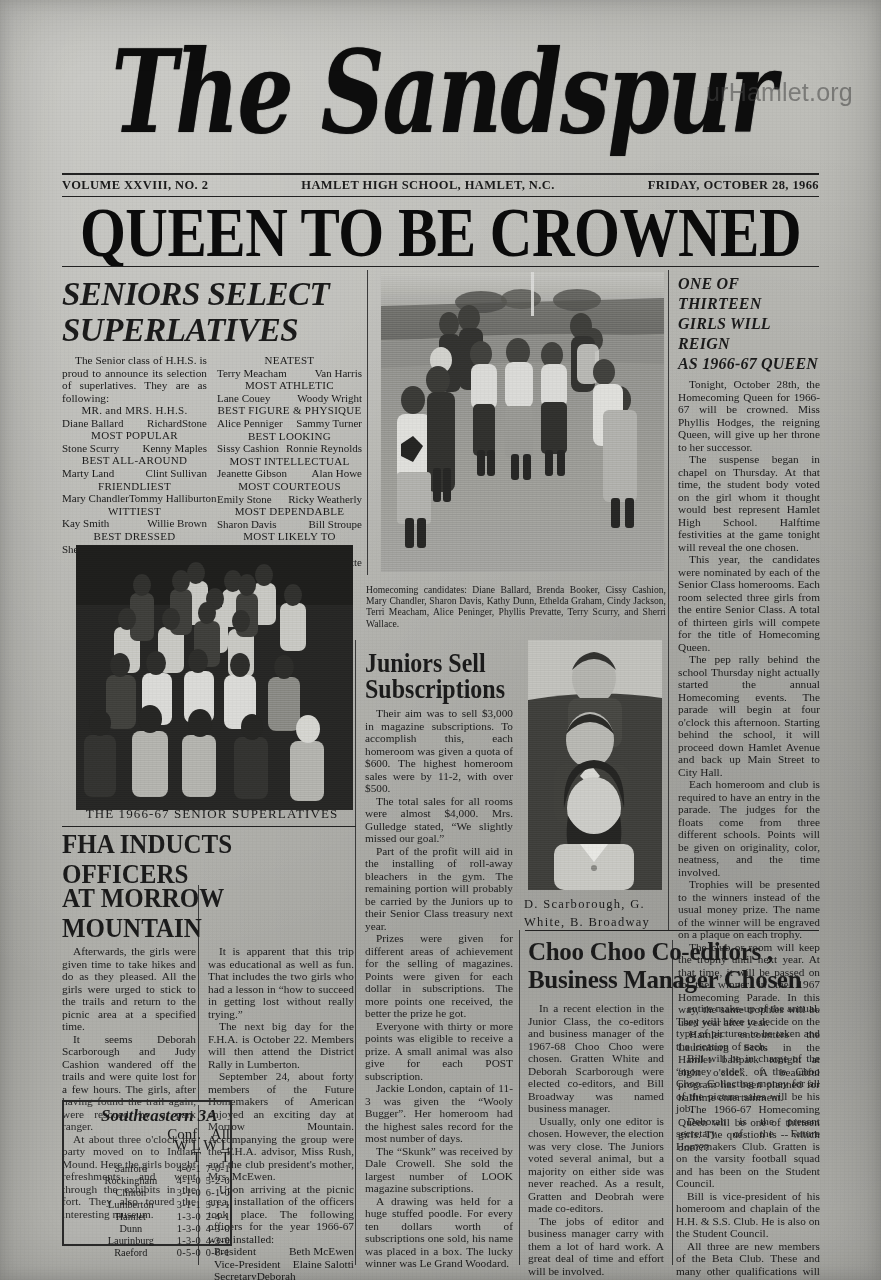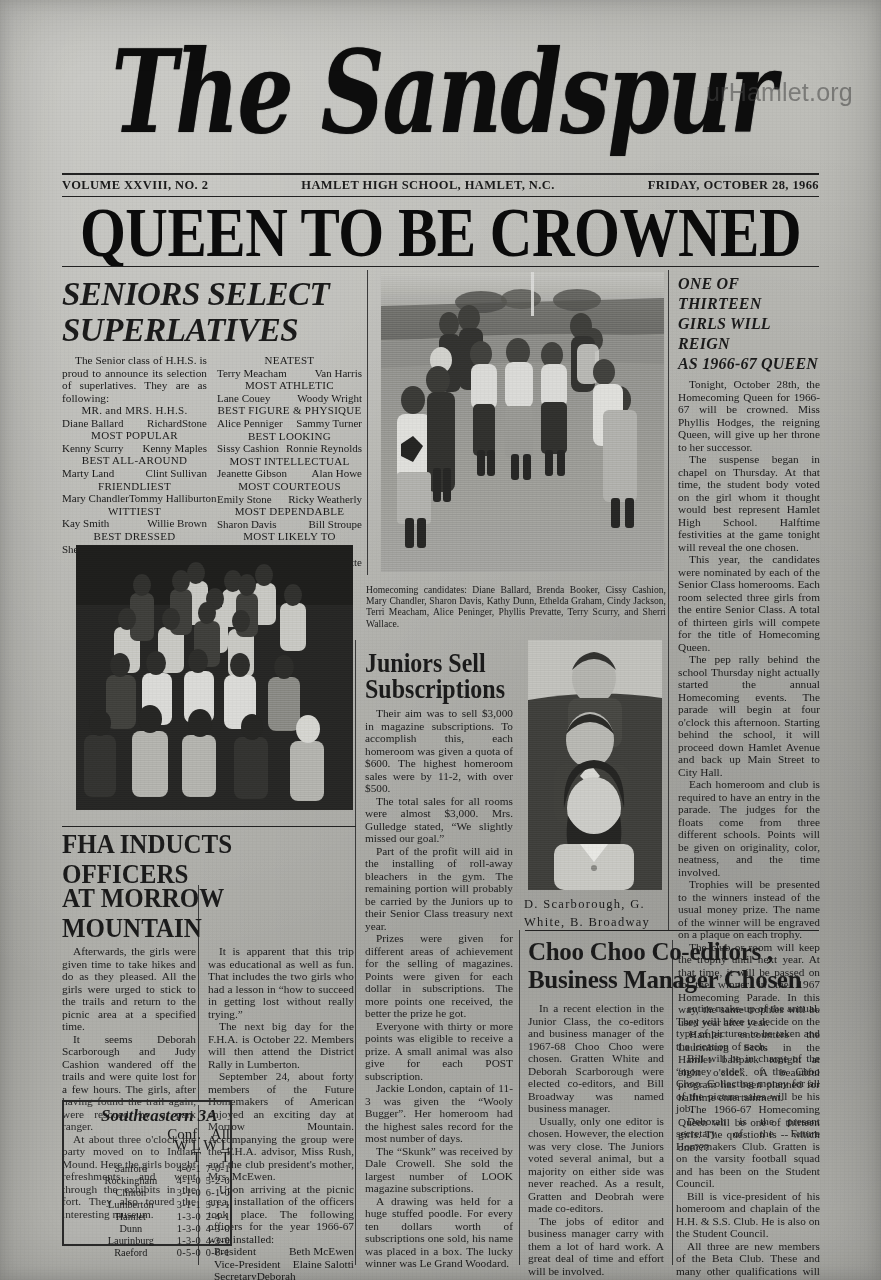--- a/index.html
+++ b/index.html
@@ -121,21 +121,21 @@
       <div style="width:145px;">
         <p class="body" style="text-indent:13px;">The Senior class of H.H.S. is proud to announce its selection of superlatives.  They are as following:</p>
         <div class="suplist" id="sup-left">
             <div class="ttl">MR. and MRS. H.H.S.</div>
             <div class="pair">
               <span>Diane Ballard</span>
               <span>RichardStone</span>
             </div>
             <div class="ttl">MOST POPULAR</div>
             <div class="pair">
-              <span>Kenny Scurry</span>
+              <span>Stone Scurry</span>
               <span>Kenny Maples</span>
             </div>
             <div class="ttl">BEST ALL-AROUND</div>
             <div class="pair">
               <span>Marty  Land</span>
               <span>Clint Sullivan</span>
             </div>
             <div class="ttl">FRIENDLIEST</div>
             <div class="pair">
               <span>Mary Chandler</span>
@@ -383,20 +383,21 @@
           <ellipse cx="24" cy="178" rx="11" ry="13"></ellipse>
             <ellipse cx="74" cy="174" rx="12" ry="14"></ellipse>
           <ellipse cx="124" cy="178" rx="12" ry="14"></ellipse>
             <ellipse cx="176" cy="182" rx="11" ry="13"></ellipse>
         </g>
         <ellipse cx="232" cy="184" rx="12" ry="14" fill="#ddddd8"></ellipse>
       </g>
     </svg>
     <div class="noise"></div>
   </div>
+  <div class="phcap" style="position:absolute;left:62px;top:806px;width:300px;">THE 1966-67 SENIOR SUPERLATIVES</div>
 
   <div class="col" style="left:62px;top:828px;width:292px;">
     <h2 class="block" style="font-size:25px;line-height:27px;">FHA INDUCTS OFFICERS</h2>
     <h2 class="block" style="font-size:25px;line-height:27px;margin-bottom:9px;">AT MORROW MOUNTAIN</h2>
     <div style="display:flex;gap:12px;">
       <div style="width:134px;" id="fha-col1">
           <p class="body">Afterwards, the girls were given time to take hikes and do as they pleased. All the girls were urged to stick to the trails and return to the picnic area at a specified time.</p>
           <p class="body">It seems Deborah Scarborough and Judy Cashion wandered off the trails and were quite lost for a few hours. The girls, after having found the trail again, were rescued by a park ranger.</p>
           <p class="body">At about three o'clock the party moved on to Indian Mound. Here the girls bought refreshments and went through the exhibits in the fort.  They  also  toured the interesting museum.</p>
         </div>
@@ -479,21 +480,21 @@
           </tr>
         </tbody>
     </table>
   </div>
 
   <div class="col" style="left:365px;top:648px;width:148px;">
     <h2 class="block" style="font-size:24px;line-height:26px;">Juniors Sell</h2>
     <h2 class="block" style="font-size:24px;line-height:26px;margin-bottom:7px;">Subscriptions</h2>
     <div id="juniors-body">
         <p class="body">Their aim was to sell $3,000 in magazine subscriptions.  To accomplish this, each homeroom was given a quota of $600. The highest homeroom sales were by 11-2, with over $500.</p>
-        <p class="body">The total sales for all rooms were almost $3,000.  Mrs. Gulledge stated, “We slightly missed our goal.”</p>
+        <p class="body">The total sales for all rooms were almost $4,000.  Mrs. Gulledge stated, “We slightly missed our goal.”</p>
         <p class="body">Part of the profit will aid in the installing of roll-away bleachers in the gym. The remaining portion will probably be carried by the Juniors  up to their Senior Class treasury next year.</p>
         <p class="body">Prizes were given for different areas of achievement for the selling of magazines.  Points were given for each dollar in subscriptions.  The more points one received, the better the prize he got.</p>
         <p class="body">Everyone with thirty or more points was eligible to receive a prize.  A small animal was also give for each POST subscription.</p>
         <p class="body">Jackie London, captain of 11-3 was given the “Wooly Bugger”. Her homeroom had the highest sales record for the most number of days.</p>
         <p class="body">The “Skunk” was received by Dale Crowell.  She sold the largest number of LOOK magazine subscriptions.</p>
         <p class="body">A drawing was held for a huge stuffed poodle.  For every ten dollars  worth  of  subscriptions one sold, his name was placed in a box. The lucky winner was Le Grand Woodard.</p>
       </div>
   </div>
 
   <div class="photo" style="left:528px;top:640px;width:134px;height:250px;">

